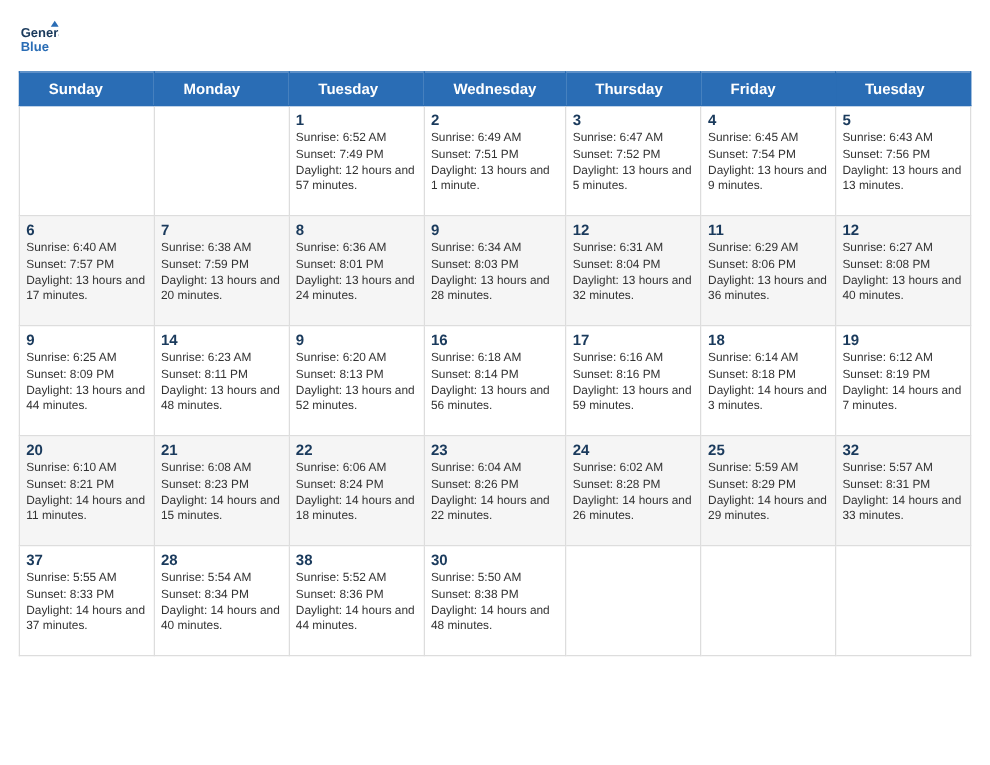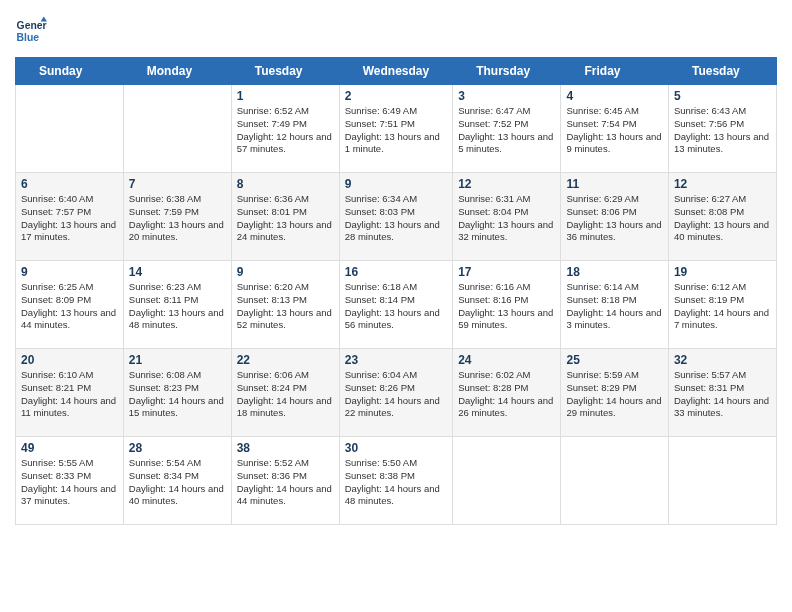--- a/index.html
+++ b/index.html
@@ -229,21 +229,21 @@
           <span class="day-number">25</span>
           <div class="day-info">Sunrise: 5:59 AM<br>Sunset: 8:29 PM<br>Daylight: 14 hours and 29 minutes.</div>
         </td>
         <td>
           <span class="day-number">32</span>
           <div class="day-info">Sunrise: 5:57 AM<br>Sunset: 8:31 PM<br>Daylight: 14 hours and 33 minutes.</div>
         </td>
       </tr>
       <tr>
         <td>
-          <span class="day-number">49</span>
+          <span class="day-number">37</span>
           <div class="day-info">Sunrise: 5:55 AM<br>Sunset: 8:33 PM<br>Daylight: 14 hours and 37 minutes.</div>
         </td>
         <td>
           <span class="day-number">28</span>
           <div class="day-info">Sunrise: 5:54 AM<br>Sunset: 8:34 PM<br>Daylight: 14 hours and 40 minutes.</div>
         </td>
         <td>
           <span class="day-number">38</span>
           <div class="day-info">Sunrise: 5:52 AM<br>Sunset: 8:36 PM<br>Daylight: 14 hours and 44 minutes.</div>
         </td>

